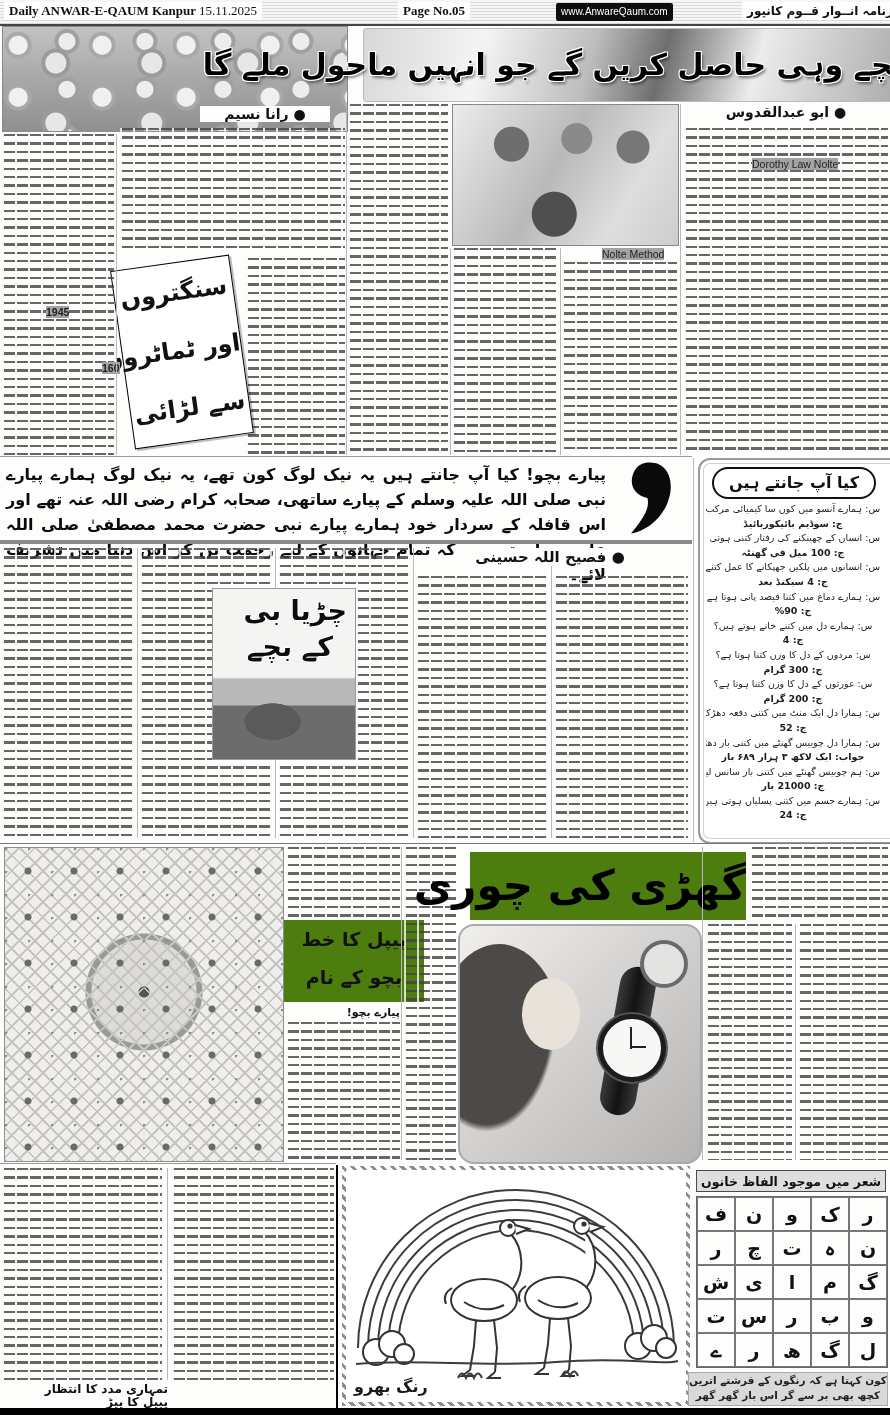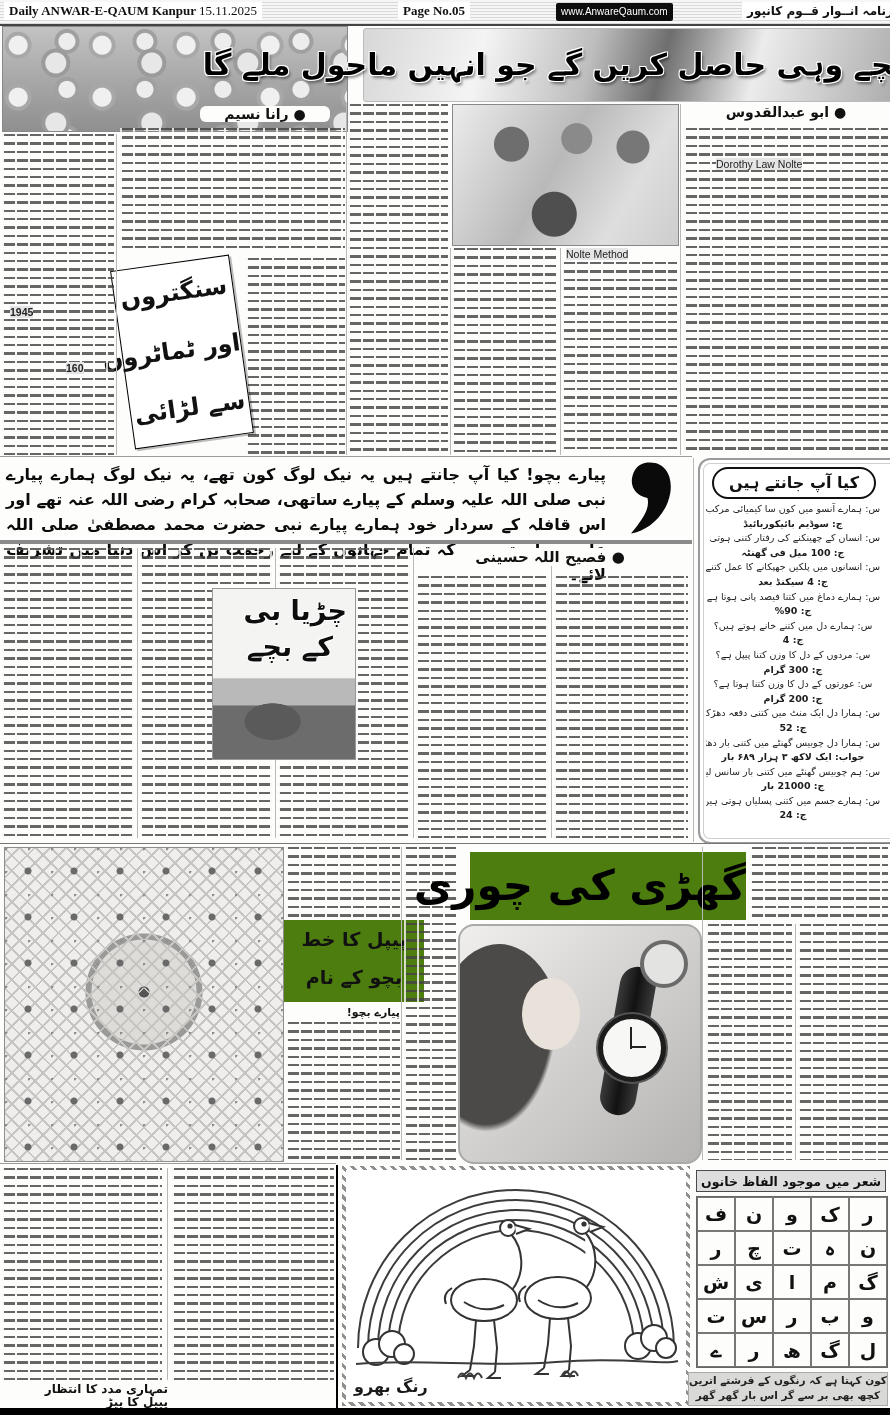--- a/index.html
+++ b/index.html
@@ -24,24 +24,24 @@
       text-shadow:-1px -1px 0 #fff,1px -1px 0 #fff,-1px 1px 0 #fff,1px 1px 0 #fff,2px 3px 3px rgba(0,0,0,.45);}
 
   
   .sim{background-image:
         repeating-linear-gradient(90deg,rgba(253,253,252,.95) 0 2px,rgba(253,253,252,0) 2px 13px),
         repeating-linear-gradient(180deg,#454545 0 2.4px,rgba(0,0,0,0) 2.4px 8.4px);
        opacity:.82;}
   .vrule{background:#b9b9b9;width:1px;}
   .hrule{background:#9b9b9b;height:1px;}
 
-  .byline{font-weight:bold;background:#fdfdfc;text-align:center;white-space:nowrap;border-radius:6px;}
-
-  .latin-snippet{background:#e5e5e5;font-family:"Liberation Sans",sans-serif;direction:ltr;
-                 font-size:10.5px;line-height:12px;white-space:nowrap;color:#222;}
+  .byline{font-weight:bold;background:#fdfdfc;text-align:center;white-space:nowrap;}
+
+  .latin-snippet{background:#a3a3a3;font-family:"Liberation Sans",sans-serif;direction:ltr;
+                 font-size:10.5px;line-height:12px;white-space:nowrap;color:#222;margin-left:36px;}
 
   
   .photo{border:1px solid #888;}
   .photo-sheep{background:
      radial-gradient(circle at 18% 35%,#f0f0f0 0 9px,#a8a8a8 10px 13px,transparent 14px),
      radial-gradient(circle at 55% 60%,#e7e7e7 0 10px,#9b9b9b 11px 14px,transparent 15px),
      radial-gradient(circle at 82% 30%,#ededed 0 8px,#a0a0a0 9px 12px,transparent 13px),
      linear-gradient(180deg,#c2c2c2,#8f8f8f);
      background-size:84px 52px,96px 60px,78px 48px,100% 100%;}
   .photo-kids{background:
@@ -181,21 +181,21 @@
         <div class="dyk-q">س: ہمارے آنسو میں کون سا کیمیائی مرکب ہوتا ہے؟</div>
         <div class="dyk-a">ج: سوڈیم بائیکوربائیڈ</div>
         <div class="dyk-q">س: انسان کے چھینکنے کی رفتار کتنی ہوتی ہے؟</div>
         <div class="dyk-a">ج: 100 میل فی گھنٹہ</div>
         <div class="dyk-q">س: انسانوں میں پلکیں جھپکانے کا عمل کتنے سیکنڈ بعد ہوتا ہے؟</div>
         <div class="dyk-a">ج: 4 سیکنڈ بعد</div>
         <div class="dyk-q">س: ہمارے دماغ میں کتنا فیصد پانی ہوتا ہے؟</div>
         <div class="dyk-a">ج: 90%</div>
         <div class="dyk-q">س: ہمارے دل میں کتنے خانے ہوتے ہیں؟</div>
         <div class="dyk-a">ج: 4</div>
-        <div class="dyk-q">س: مردوں کے دل کا وزن کتنا پیپل ہے؟</div>
+        <div class="dyk-q">س: مردوں کے دل کا وزن کتنا ہوتا ہے؟</div>
         <div class="dyk-a">ج: 300 گرام</div>
         <div class="dyk-q">س: عورتوں کے دل کا وزن کتنا ہوتا ہے؟</div>
         <div class="dyk-a">ج: 200 گرام</div>
         <div class="dyk-q">س: ہمارا دل ایک منٹ میں کتنی دفعہ دھڑکتا ہے؟</div>
         <div class="dyk-a">ج: 52</div>
         <div class="dyk-q">س: ہمارا دل چوبیس گھنٹے میں کتنی بار دھڑکتا ہے؟</div>
         <div class="dyk-a">جواب: ایک لاکھ ۳ ہزار ۶۸۹ بار</div>
         <div class="dyk-q">س: ہم چوبیس گھنٹے میں کتنی بار سانس لیتے ہیں؟</div>
         <div class="dyk-a">ج: 21000 بار</div>
         <div class="dyk-q">س: ہمارے جسم میں کتنی پسلیاں ہوتی ہیں؟</div>

